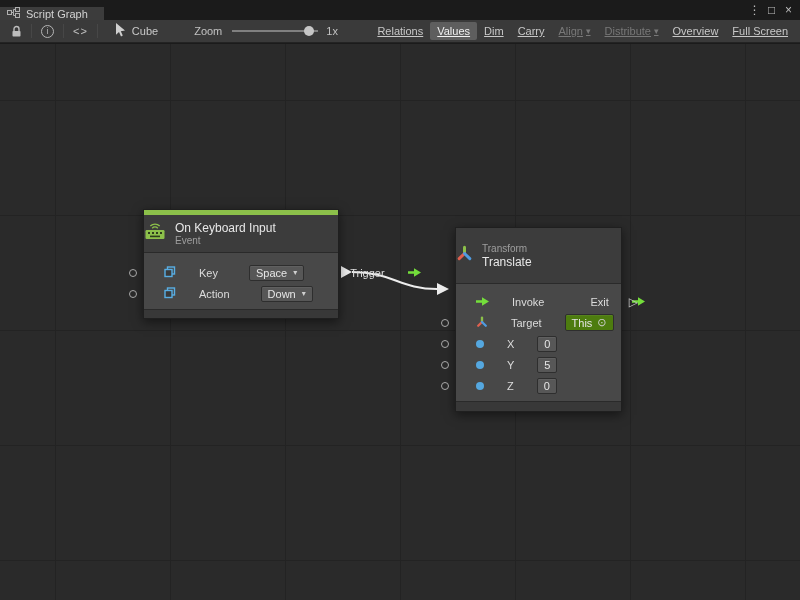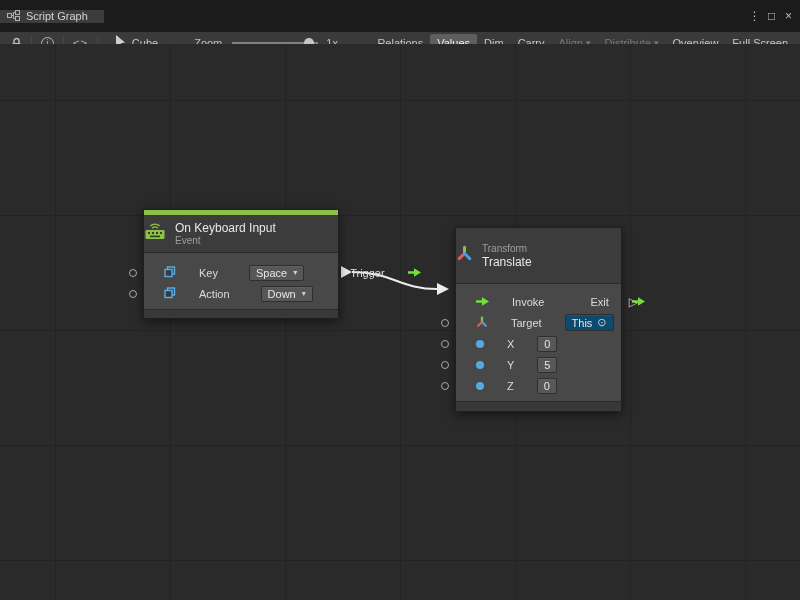--- a/index.html
+++ b/index.html
@@ -1,20 +1,20 @@
 <!DOCTYPE html>
 <html><head>
 <meta charset="utf-8">
 <style>
   * { margin:0; padding:0; box-sizing:border-box; }
   html,body { width:800px; height:600px; overflow:hidden; background:#1b1b1b;
     font-family:"Liberation Sans", sans-serif; }
 
   
-  .titlebar { height:32px; background:#1b1b1b; display:flex; align-items:center; }
+  .titlebar { height:20px; background:#1b1b1b; display:flex; align-items:flex-end; }
   .tab { display:flex; align-items:center; gap:6px; background:#3c3c3c;
          padding:0 16px 0 7px; font-size:11px; color:#d2d2d2; cursor:default; }
   .titlebar-spacer { flex:1; }
   .win-icons { display:flex; align-items:center; padding-right:3px; color:#bdbdbd; }
   .win-icons span { width:17px; text-align:center; font-size:12px; line-height:20px; cursor:default; }
 
   
   .toolbar { height:23px; background:#3a3a3a; border-bottom:1px solid #232323;
              display:flex; align-items:center; font-size:11px; color:#c8c8c8;
              padding:0 5px 0 5px; white-space:nowrap; }
@@ -65,21 +65,21 @@
   .port-ring { position:absolute; left:-15px; top:50%; transform:translateY(-50%);
                width:8px; height:8px; border:1.5px solid #a8a8a8; border-radius:50%; }
   .port-dot { width:8px; height:8px; border-radius:50%; background:#55a8e0; flex:0 0 auto; }
   .dropdown { display:inline-flex; align-items:center; gap:6px; background:#575757;
               border:1px solid #2e2e2e; border-radius:2px; padding:1px 6px;
               font-size:11px; color:#e6e6e6; box-shadow:inset 0 1px rgba(255,255,255,0.06);margin-left:8px; }
   .dropdown .caret { font-size:8px; color:#cfcfcf; }
   .valbox { background:#575757; border:1px solid #2e2e2e; border-radius:2px;
             padding:1px 6px; font-size:11px; color:#e6e6e6; min-width:16px;
             box-shadow:inset 0 1px rgba(255,255,255,0.06); }
-  .chip { display:inline-flex; align-items:center; gap:5px; background:#0c4a6e;
+  .chip { display:inline-flex; align-items:center; gap:5px; background:#4d7c0f;
           border:1px solid #2e2e2e; border-radius:2px; padding:1px 6px;
           font-size:11px; color:#e6e6e6; box-shadow:inset 0 1px rgba(255,255,255,0.06); }
   .chip .dotglyph { font-size:11px; color:#cfcfcf; }
   .nfoot { background:#383838; border-top:1px solid #2a2a2a; }
   .exit-tri { position:absolute; right:-17px; top:50%; transform:translateY(-52%);
               color:#c4c4c4; font-size:12px; line-height:1; }
   .flow-arrow { display:inline-flex; flex:0 0 auto; }
 </style>
 </head>
 <body>

